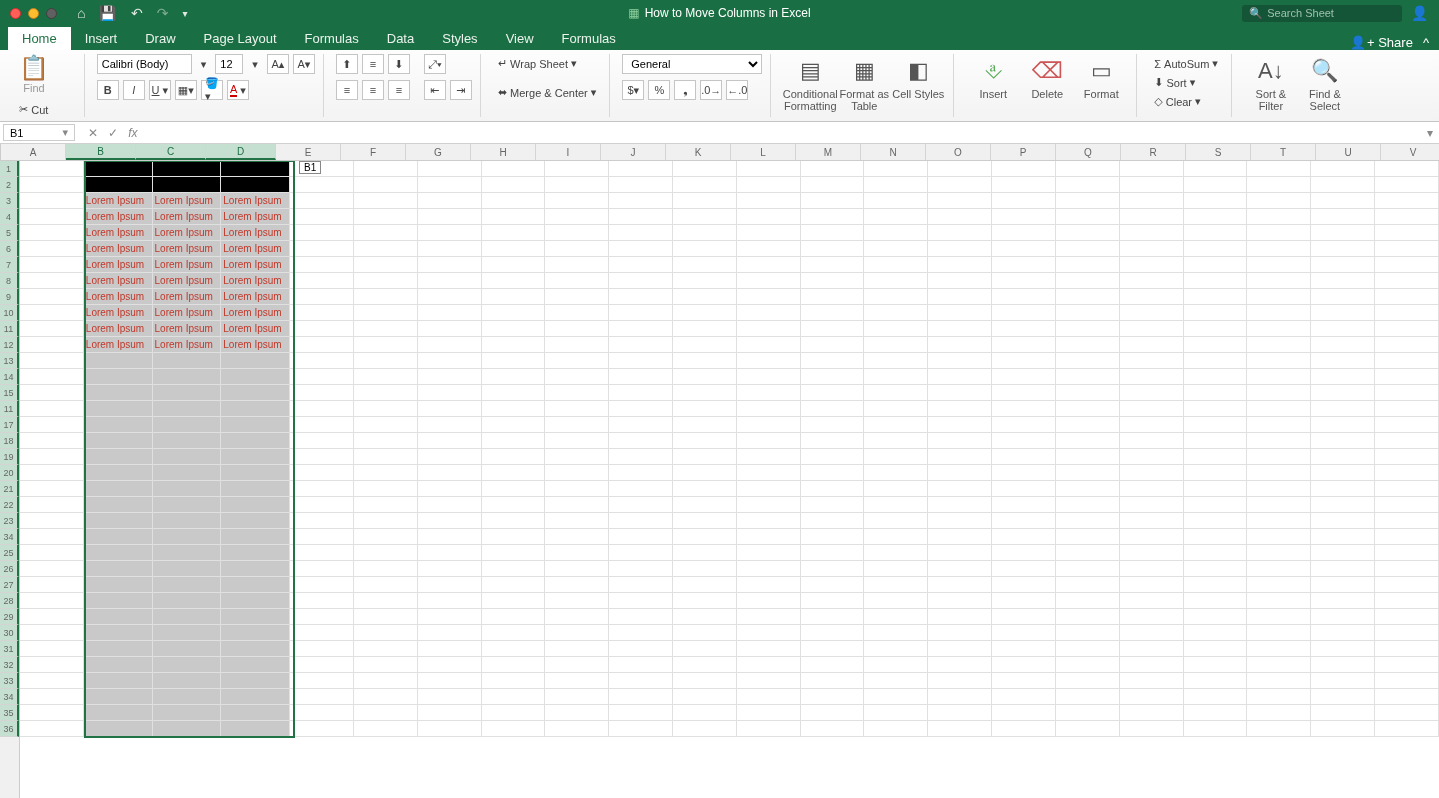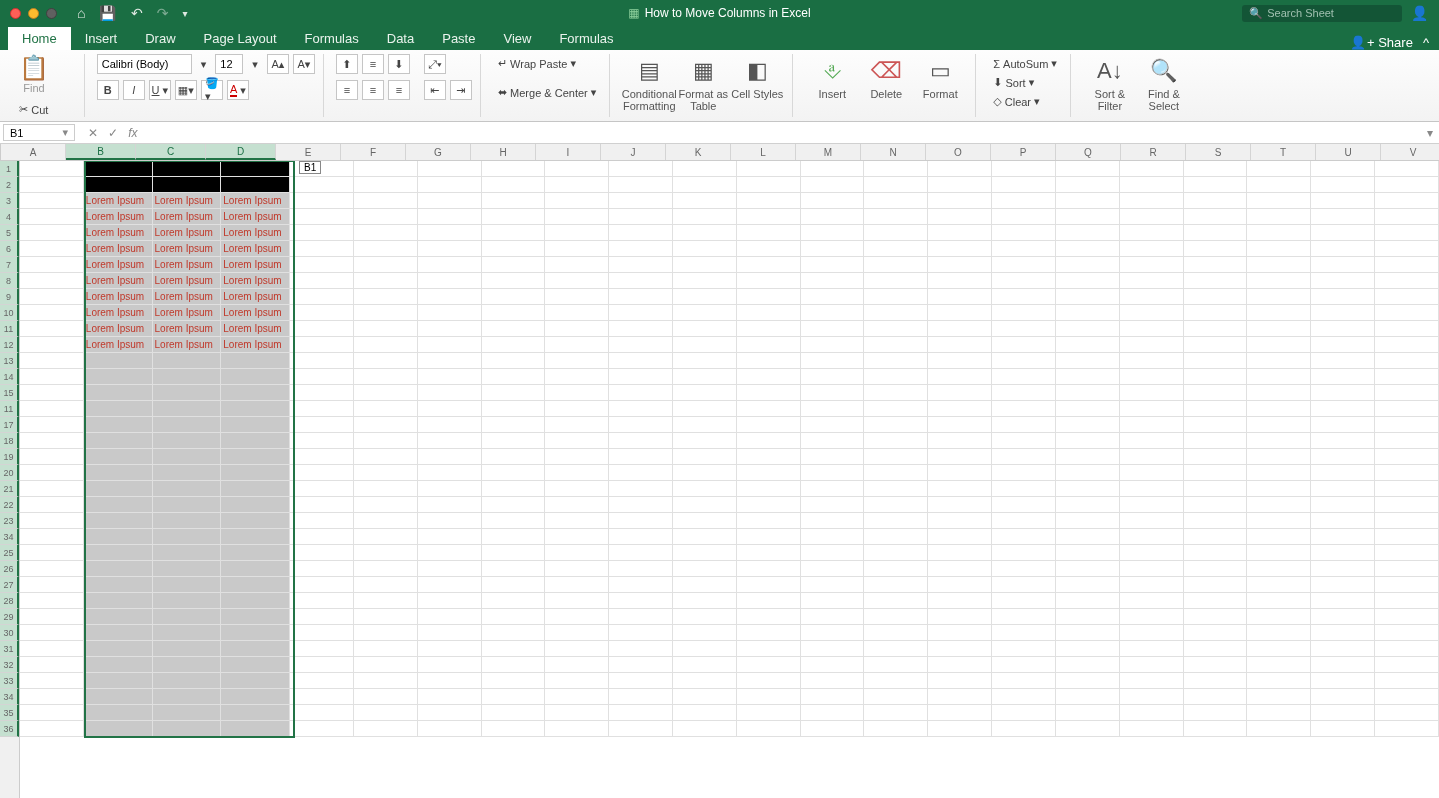--- a/index.html
+++ b/index.html
@@ -95,21 +95,21 @@
 </div>
 
 <div class="tabs">
   <div id="tabs-container" style="display:flex;">
       <div class="tab active">Home</div>
       <div class="tab">Insert</div>
       <div class="tab">Draw</div>
       <div class="tab">Page Layout</div>
       <div class="tab">Formulas</div>
       <div class="tab">Data</div>
-      <div class="tab">Paste</div>
+      <div class="tab">Styles</div>
       <div class="tab">View</div>
       <div class="tab">Formulas</div>
     </div>
   <div class="tabs-right">
     <span>👤+ <span>Share</span></span>
     <span>^</span>
   </div>
 </div>
 
 <div class="ribbon">
@@ -160,24 +160,38 @@
       <span class="rbtn sq">≡</span>
       <span class="rbtn sq">≡</span>
       <span class="rbtn sq">≡</span>
       <span style="width:6px"></span>
       <span class="rbtn sq">⇤</span>
       <span class="rbtn sq">⇥</span>
     </div>
   </div>
 
   <div class="group">
-    <span class="rbtn" style="margin-bottom:10px;">↵ <span>Wrap Paste</span> ▾</span>
+    <span class="rbtn" style="margin-bottom:10px;">↵ <span>Wrap Sheet</span> ▾</span>
     <span class="rbtn">⬌ <span>Merge &amp; Center</span> ▾</span>
   </div>
 
+  <div class="group">
+    <div class="btn-row" style="margin-bottom:6px;">
+      <select class="font-input" style="width:140px">
+        <option>General</option>
+      </select>
+    </div>
+    <div class="btn-row">
+      <span class="rbtn sq">$▾</span>
+      <span class="rbtn sq">%</span>
+      <span class="rbtn sq">❟</span>
+      <span class="rbtn sq">.0→</span>
+      <span class="rbtn sq">←.0</span>
+    </div>
+  </div>
 
   <div class="group" style="flex-direction:row;">
     <div class="big-btn">
         <span class="ico">▤</span>
         <span style="text-align:center;line-height:1.1">Conditional Formatting</span>
       </div>
     <div class="big-btn">
         <span class="ico">▦</span>
         <span style="text-align:center;line-height:1.1">Format as Table</span>
       </div>

